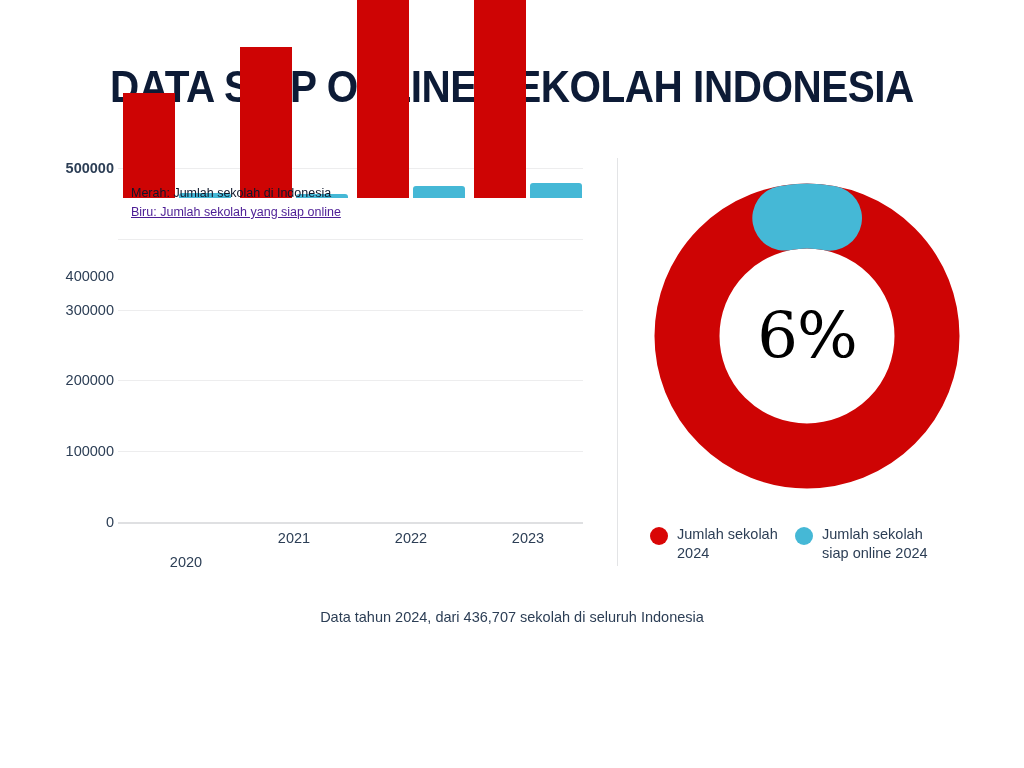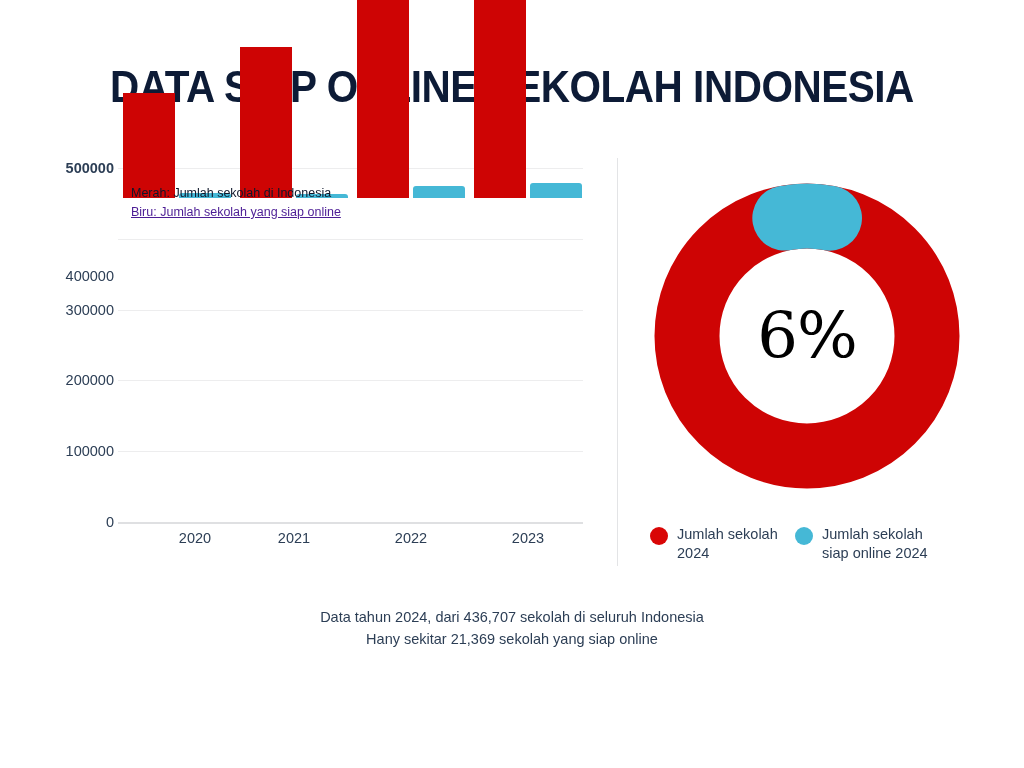--- a/index.html
+++ b/index.html
@@ -211,21 +211,21 @@
       <div class="bar red" style="left: 123px; width: 52px; height: 104.784px; background: rgb(206, 4, 4);"></div>
       <div class="bar blue" style="left: 179px; width: 52px; height: 4.602px; background: rgb(69, 184, 214);"></div>
       <div class="bar red" style="left: 240px; width: 52px; height: 151.512px; background: rgb(206, 4, 4);"></div>
       <div class="bar blue" style="left: 296px; width: 52px; height: 3.54px; background: rgb(69, 184, 214);"></div>
       <div class="bar red" style="left: 357px; width: 52px; height: 282.492px; background: rgb(206, 4, 4);"></div>
       <div class="bar blue" style="left: 413px; width: 52px; height: 12.39px; background: rgb(69, 184, 214);"></div>
       <div class="bar red" style="left: 474px; width: 52px; height: 309.189px; background: rgb(206, 4, 4);"></div>
       <div class="bar blue" style="left: 530px; width: 52px; height: 15.1293px; background: rgb(69, 184, 214);"></div>
     </div>
   <div id="x-axis-labels">
-      <div class="x-tick-label" style="left: 141px; width: 108px;">2020</div>
+      <div class="x-tick-label" style="left: 132px; width: 108px; margin-top: 24px;">2020</div>
       <div class="x-tick-label" style="left: 240px; width: 108px;">2021</div>
       <div class="x-tick-label" style="left: 357px; width: 108px;">2022</div>
       <div class="x-tick-label" style="left: 474px; width: 108px;">2023</div>
     </div>
 
   <div id="chart-annotations">
     <div id="annotation-red">Merah: Jumlah sekolah di Indonesia</div>
     <div id="annotation-blue">Biru: Jumlah sekolah yang siap online</div>
   </div>
 </div>
@@ -244,14 +244,13 @@
       <span class="legend-text">Jumlah sekolah 2024</span>
     </div>
     <div class="legend-entry">
       <span class="legend-dot blue" style="background: rgb(69, 184, 214);"></span>
       <span class="legend-text">Jumlah sekolah siap online 2024</span>
     </div>
   </div>
 
 <div id="caption">
   <div>Data tahun 2024, dari 436,707 sekolah di seluruh Indonesia</div>
-  <div>Hany sekitar 21,369 sekolah yang siap online</div>
 </div>
 
 </body></html>

